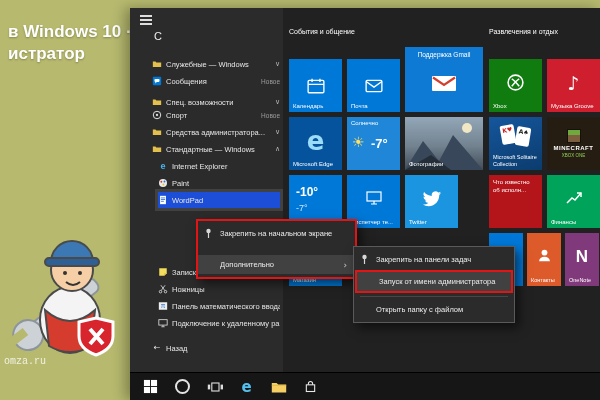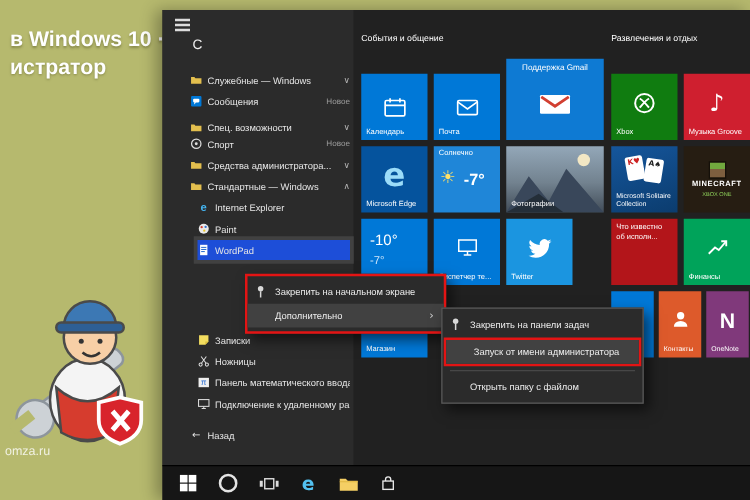--- a/index.html
+++ b/index.html
@@ -4,21 +4,21 @@
 <style>
   html,body{margin:0;padding:0;background:#888;}
   .stage{position:relative;width:600px;height:400px;background:#b6b96e;overflow:hidden;
          font-family:"Liberation Sans",sans-serif;}
   .glyph{font-family:"DejaVu Sans",sans-serif;}
   svg{display:block;}
 
   
   .tut-title{position:absolute;left:8px;top:21px;color:#fff;font-size:17px;font-weight:bold;
              line-height:1.3;text-shadow:0 1px 2px rgba(60,60,20,.4);}
-  .watermark{position:absolute;left:4px;top:356px;color:rgba(255,255,255,.8);font-size:10px;}
+  .watermark{position:absolute;left:4px;top:356px;color:rgba(255,255,255,.8);font-size:10px;font-family:Liberation Mono, monospace;}
   .mascot{position:absolute;left:0;top:202px;}
 
   
   .shot{position:absolute;left:130px;top:8px;width:470px;height:392px;background:#1e1e1e;
         box-shadow:-5px 0 12px rgba(0,0,0,.3);}
   .app-panel{position:absolute;left:0;top:0;width:153px;height:364px;background:#2b2b2b;}
   .tiles-bg{position:absolute;left:153px;top:0;width:317px;height:364px;background:#212121;}
 
   .hamburger{position:absolute;left:10px;top:7px;width:12px;}
   .hamburger div{height:1.5px;background:#ddd;margin-bottom:2.5px;}
@@ -34,21 +34,21 @@
   .badge{margin-left:auto;color:#9d9d9d;font-size:6.5px;}
   .e-letter{color:#45b6f2;font-weight:bold;font-size:9px;}
 
   
   .menu{position:absolute;background:#2b2b2b;border:1px solid #5a5a5a;padding:3px 0;
         box-shadow:4px 5px 10px rgba(0,0,0,.55);z-index:40;}
   .menu1{left:66px;top:211px;width:157px;border:2px solid #e31414;}
   .menu2{left:223px;top:238px;width:160px;text-align:center;}
   .mi{height:19px;display:flex;align-items:center;padding:0 8px 0 22px;color:#ececec;
       font-size:7.5px;white-space:nowrap;position:relative;}
-  .mi.hover{background:#414141;}
+  .mi.hover{background:#414141;margin-top:12px;}
   .mi .pin{position:absolute;left:6px;top:4px;}
   .mi .arrow{margin-left:auto;color:#cfcfcf;font-size:9px;}
   .redbox{border:2px solid #e31414;margin:1px 1px;}
   .redbox .mi{background:#414141;}
   .sep{height:1px;background:#474747;margin:3px 6px;}
 
   
   .ghead{position:absolute;top:20px;color:#fff;font-size:7px;}
   .tile{position:absolute;overflow:hidden;color:#fff;}
   .tlabel{position:absolute;left:4px;bottom:3px;font-size:6px;white-space:nowrap;}
@@ -279,21 +279,21 @@
     <div class="tile photos-bg" style="left:275px;top:109px;width:78px;height:53px">
       <svg width="78" height="53" viewBox="0 0 78 53" style="position:absolute;inset:0">
         <circle cx="62" cy="11" r="5" fill="#f2e7c4"></circle>
         <polygon points="0,53 18,24 34,44 48,18 78,53" fill="#39475a"></polygon>
         <polygon points="0,53 26,38 46,53" fill="#242e38"></polygon>
       </svg>
       <div class="tlabel">Фотографии</div>
     </div>
 
     <div class="tile" style="left:159px;top:167px;width:53px;height:53px;background:#0078d7">
-      <div style="position:absolute;left:7px;top:10px;font-size:12px;font-weight:normal">-10°</div>
+      <div style="position:absolute;left:7px;top:10px;font-size:12px;font-weight:bold">-10°</div>
       <div style="position:absolute;left:7px;top:28px;font-size:9px;color:#cfe6fa">-7°</div>
     </div>
     <div class="tile" style="left:217px;top:167px;width:53px;height:53px;background:#0078d7">
       <div class="tc" style="padding-bottom:8px">
           <svg width="18" height="18" viewBox="0 0 18 18">
             <rect x="2" y="3" width="14" height="9" fill="none" stroke="#fff" stroke-width="1.2"></rect>
             <path d="M6 15h6M9 12v3" stroke="#fff" stroke-width="1.2"></path>
           </svg>
         </div>
       <div class="tlabel">Диспетчер те...</div>

